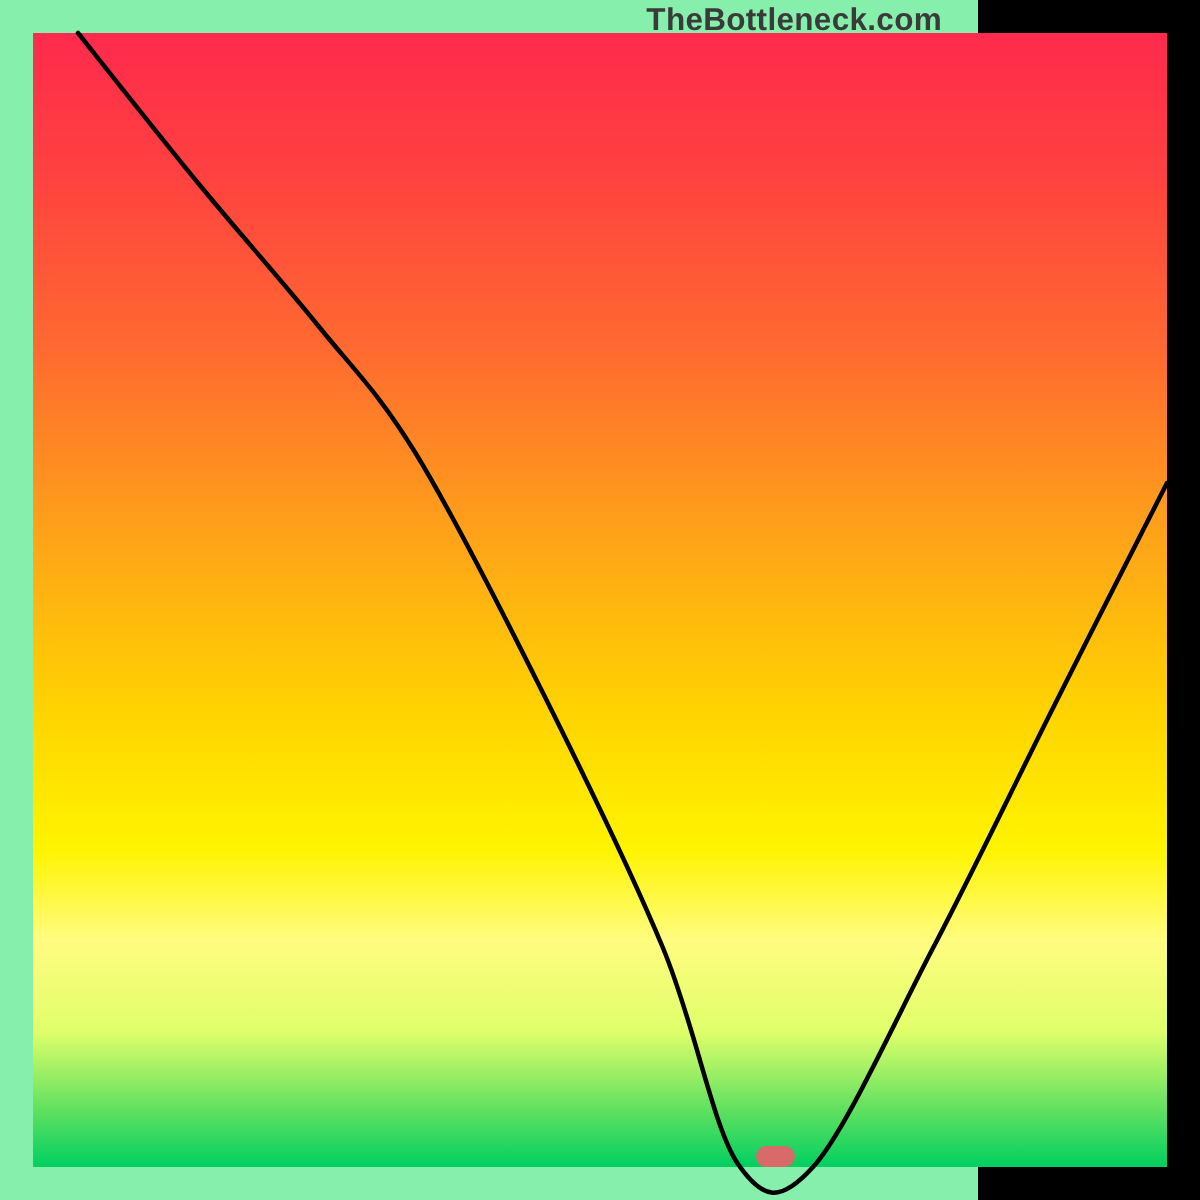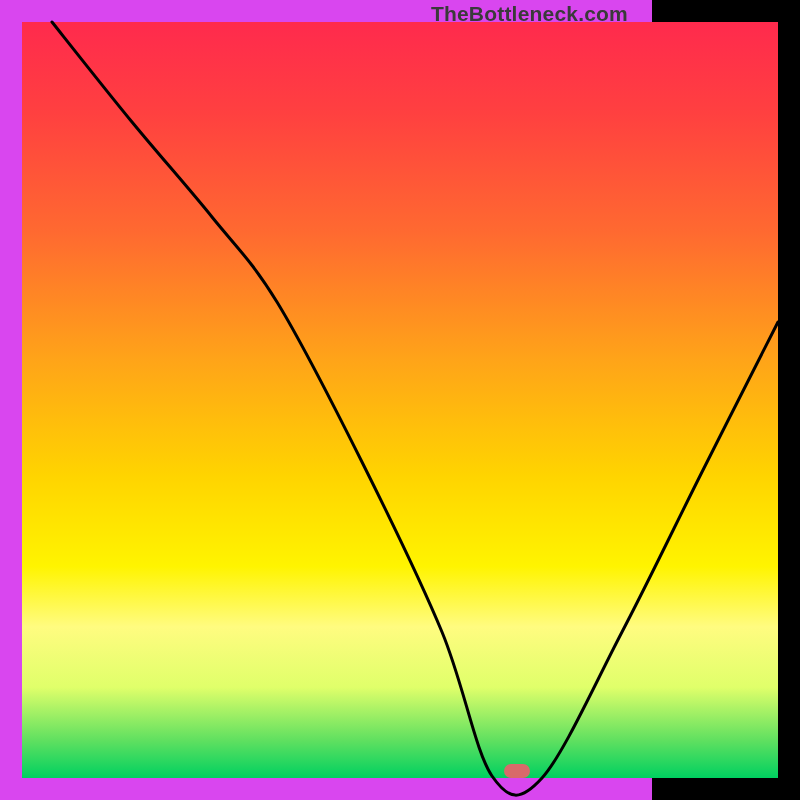--- a/index.html
+++ b/index.html
@@ -7,21 +7,21 @@
     padding: 0;
     width: 800px;
     height: 800px;
     background: #000;
     overflow: hidden;
   }
   .frame {
     position: absolute;
     left: 0; top: 0;
     width: 652px; height: 800px;
-    background: #d946ef;
+    background: #86efac;
   }
   .plot-area {
     position: absolute;
     left: 22px;
     top: 22px;
     width: 756px;
     height: 756px;
     
     background: linear-gradient(to bottom,
       #ff2a4d 0%,

